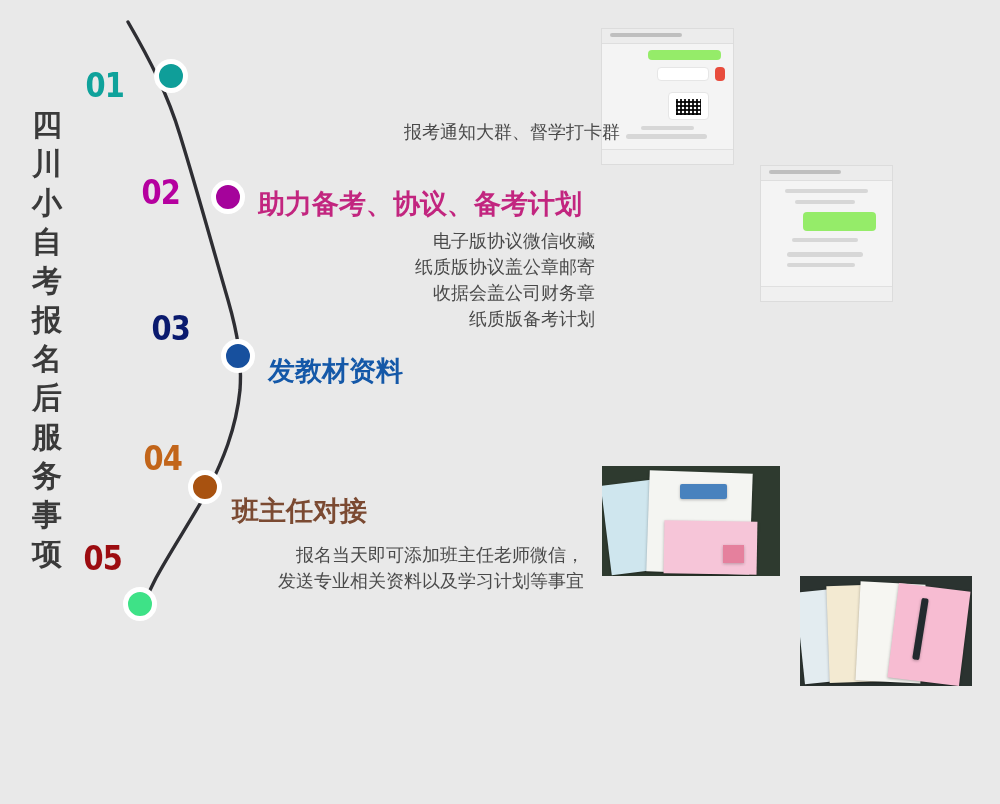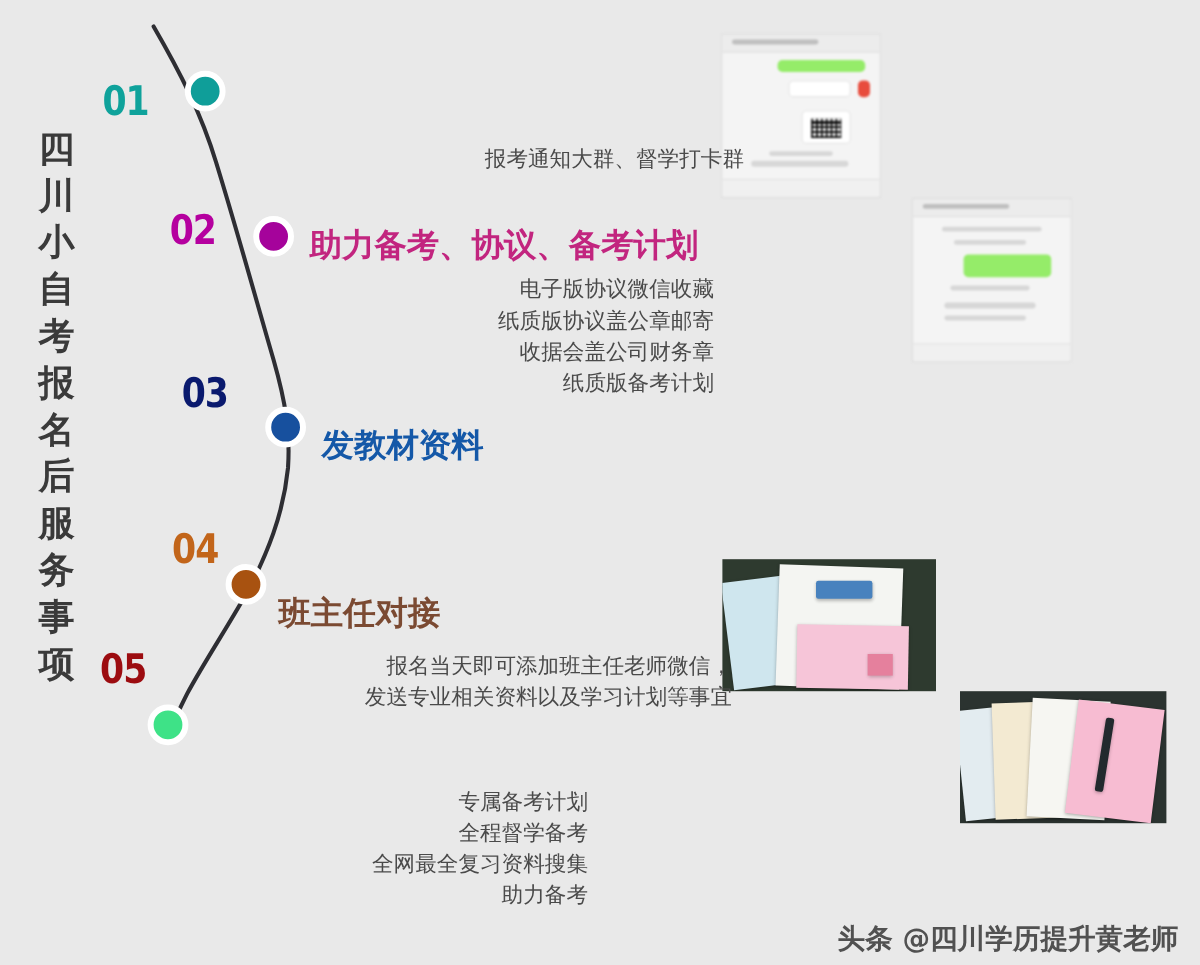--- a/index.html
+++ b/index.html
@@ -167,27 +167,23 @@
 
   <div class="head" style="left:258px; top:186px; color:#c2257f;">助力备考、协议、备考计划</div>
   <div class="body" style="left:235px; top:228px; width:360px;">电子版协议微信收藏
 纸质版协议盖公章邮寄
 收据会盖公司财务章
 纸质版备考计划</div>
 
   <div class="head" style="left:268px; top:353px; color:#1458a8;">发教材资料</div>
 
   <div class="head" style="left:232px; top:493px; color:#7b4a32;text-align:right;">班主任对接</div>
-  <div class="body" style="left:215px; top:542px; width:395px;">报名当天即可添加班主任老师微信，
+  <div class="body" style="left:189px; top:542px; width:395px;">报名当天即可添加班主任老师微信，
 发送专业相关资料以及学习计划等事宜</div>
 
-  <div class="body" style="left:150px; top:655px; width:340px;">专属备考计划
-全程督学备考
-全网最全复习资料搜集
-助力备考</div>
 
   <div class="thumb wx" style="left:601px; top:28px; width:133px; height:137px;">
     <div class="wx-bar">
       <div class="wx-title"></div>
     </div>
     <div class="wx-body">
       <div class="bub g" style="left:35%; top:6%; width:56%; height:9%;"></div>
       <div class="bub w" style="left:42%; top:22%; width:40%; height:13%;"></div>
       <div class="bub" style="left:86%; top:22%; width:8%; height:13%; background:#e84c3d;"></div>
       <div class="bub w" style="left:50%; top:46%; width:32%; height:26%;">
@@ -223,17 +219,14 @@
   </div>
 
   <div class="thumb docphoto" style="left:800px; top:192px; width:172px; height:110px; background:#2b3330;">
     <div class="paper" style="left:0%; top:12%; width:40%; height:84%; background:#e3ecf0; transform:rotate(-6deg);"></div>
     <div class="paper" style="left:16%; top:8%; width:38%; height:88%; background:#f3ead2; transform:rotate(-2deg);"></div>
     <div class="paper" style="left:34%; top:6%; width:38%; height:90%; background:#f6f6f2; transform:rotate(3deg);"></div>
     <div class="paper" style="left:54%; top:10%; width:42%; height:86%; background:#f7bcd2; transform:rotate(7deg);"></div>
     <div class="paper" style="left:68%; top:20%; width:4%; height:56%; background:#222a2e; transform:rotate(9deg); border-radius:2px;"></div>
   </div>
 
-  <div id="watermark">
-    <span id="wm-text">头条 @四川学历提升黄老师</span>
-  </div>
 
 </div>
 
 </body></html>

